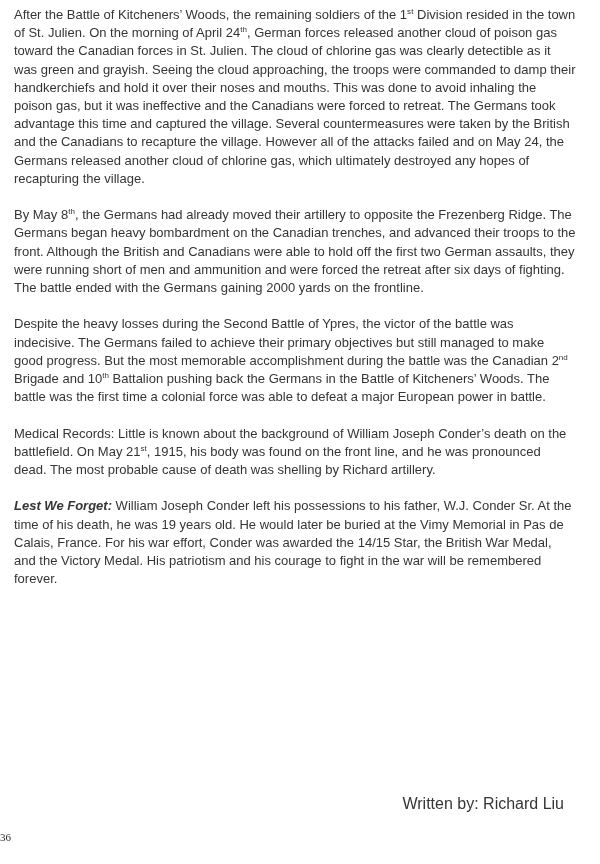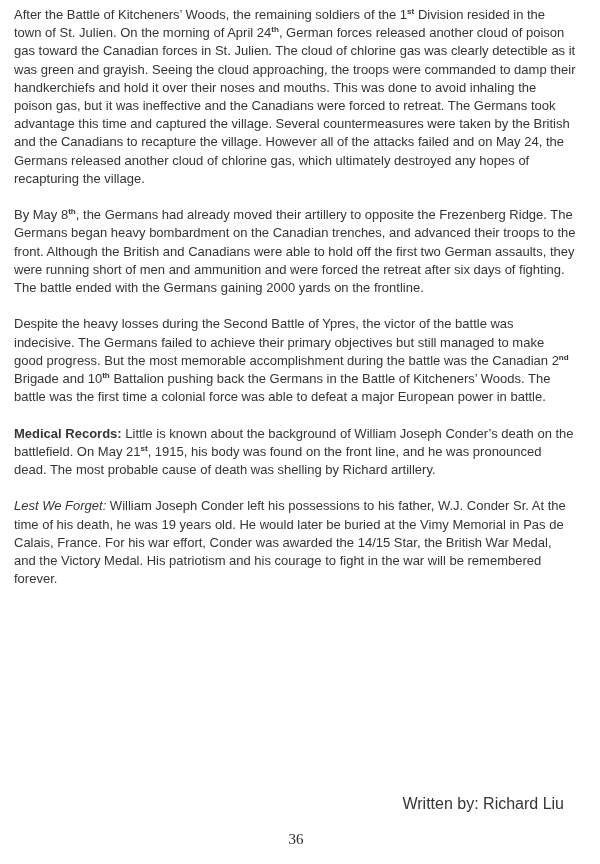--- a/index.html
+++ b/index.html
@@ -23,44 +23,43 @@
     right: 24px;
     font-size: 13px;
     line-height: 18.2px;
     text-align: left;
   }
   p.para {
     margin: 0 0 18.2px 0;
     padding: 0;
   }
   .run { font-weight: normal; font-style: normal; }
-  .run-b { font-weight: 700; }
-  .run-bi { font-weight: 400; font-style: italic; }
+  .run-b { font-weight: 400; }
+  .run-bi { font-weight: 700; font-style: italic; }
   sup.run-sup {
     font-size: 0.62em;
     line-height: 0;
     vertical-align: super;
-    font-weight: bold;
   }
   .byline {
     position: absolute;
     top: 795px;
     right: 36px;
     font-size: 16px;
     line-height: 18.2px;
     color: #353535;
   }
   .page-number {
     position: absolute;
     top: 831px;
     left: 0;
     width: 592px;
-    text-align: center;
+    text-align: left;
     font-family: "Liberation Serif", serif;
-    font-size: 15px;
+    font-size: 11px;
     color: #2b2b2b;
   }
 </style>
 </head>
 <body>
 
 <div class="page">
   <div class="content">
 
   <p class="para"><span class="run">After the Battle of Kitcheners’ Woods, the remaining soldiers of the 1</span><sup class="run-sup">st</sup><span class="run"> Division resided in the town of St. Julien. On the morning of April 24</span><sup class="run-sup">th</sup><span class="run">, German forces released another cloud of poison gas toward the Canadian forces in St. Julien. The cloud of chlorine gas was clearly detectible as it was green and grayish. Seeing the cloud approaching, the troops were commanded to damp their handkerchiefs and hold it over their noses and mouths. This was done to avoid inhaling the poison gas, but it was ineffective and the Canadians were forced to retreat. The Germans took advantage this time and captured the village. Several countermeasures were taken by the British and the Canadians to recapture the village. However all of the attacks failed and on May 24, the Germans released another cloud of chlorine gas, which ultimately destroyed any hopes of recapturing the village.</span></p>

